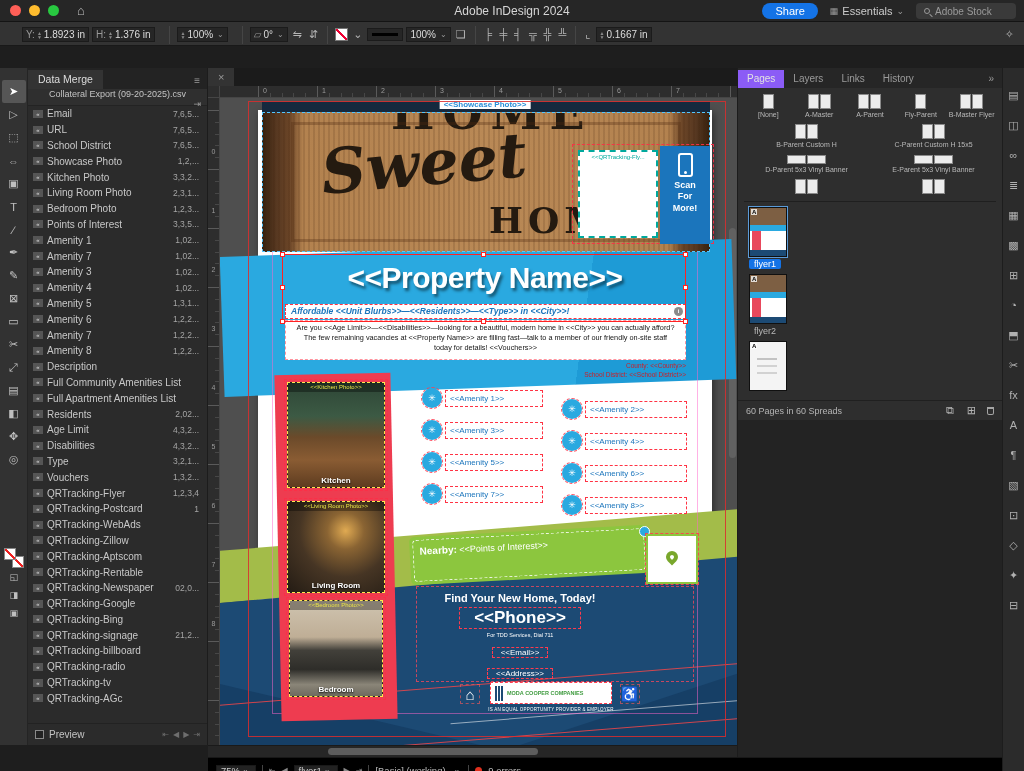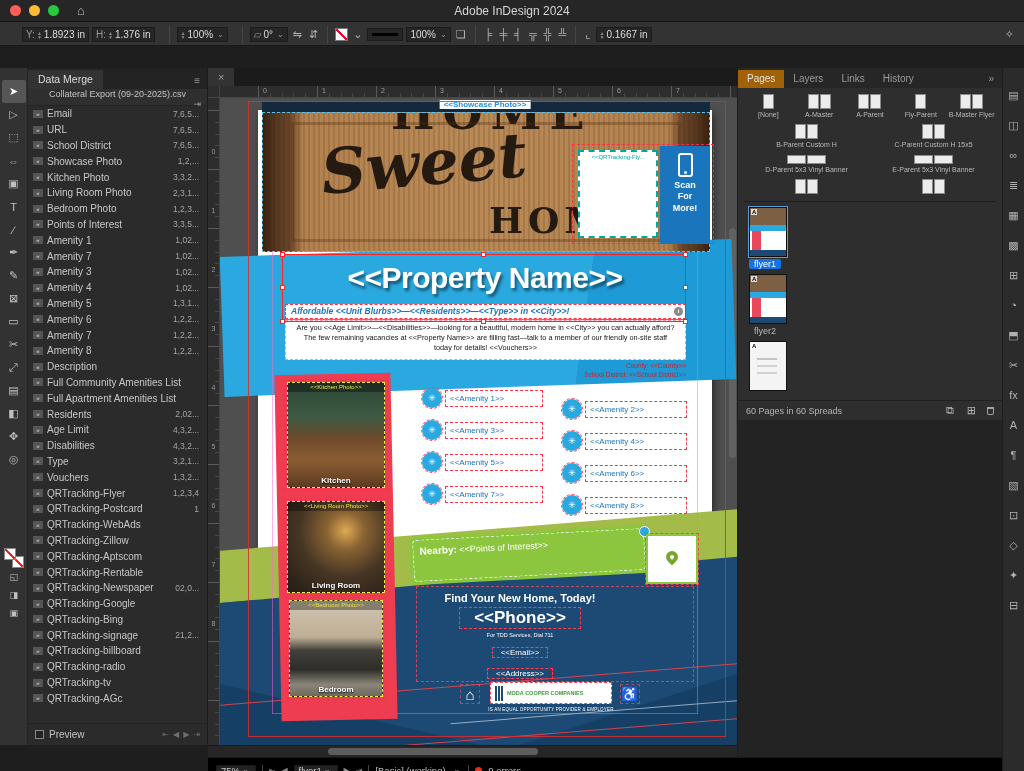--- a/index.html
+++ b/index.html
@@ -173,21 +173,21 @@
   .logomark{width:10px;height:15px;background:var(--flyer_navy,#1c4a74);background-image:repeating-linear-gradient(90deg,#fff 0 1px,transparent 1px 3px);flex:0 0 auto;}
   .logotext{font-size:5.5px;font-weight:bold;color:#3f9b3f;line-height:1.15;}
   .f-eotext{position:absolute;left:226px;top:597px;width:134px;text-align:center;color:#fff;font-size:4.5px;letter-spacing:.2px;}
   .f-wheel{position:absolute;left:362px;top:574px;width:20px;height:20px;border:1px dashed rgba(255,90,90,.6);color:#fff;font-size:14px;text-align:center;line-height:19px;}
   .f-wheel::after{content:"♿";}
 
   
   .pages-panel{position:absolute;left:737px;top:68px;width:265px;height:352px;background:#2e2e2e;border-left:1px solid #1c1c1c;z-index:10;}
   .pp-tabs{height:20px;background:#262626;display:flex;align-items:flex-end;font-size:10px;color:#9a9a9a;}
   .pp-tab{padding:3px 9px 4px;}
-  .pp-tab.active{background:#a16207;color:#e2e2e2;}
+  .pp-tab.active{background:#8b5cf6;color:#e2e2e2;}
   .pp-collapse{margin-left:auto;padding:3px 8px;color:#999;font-size:10px;}
   .pp-collapse::after{content:"»";}
   .pp-body{position:absolute;top:20px;bottom:20px;left:0;right:0;padding:6px 6px 0;overflow:hidden;}
   .pp-mrow{display:flex;gap:2px;margin-bottom:5px;}
   .master{flex:1;display:flex;flex-direction:column;align-items:center;gap:2px;min-width:0;}
   .m-thumbs{display:flex;gap:1px;}
   .m-thumb{width:11px;height:15px;background:#ececec;border:1px solid #8a8a8a;display:block;}
   .master.wide .m-thumb{width:19px;height:9px;}
   .m-label{font-size:7px;color:#b8b8b8;text-align:center;line-height:1.2;}
   .pp-div{height:1px;background:#1f1f1f;margin:3px 0 5px;}
@@ -219,20 +219,28 @@
 <div class="app">
 
   <div class="titlebar">
     <div class="traffic">
       <span class="tl r"></span>
       <span class="tl y"></span>
       <span class="tl g"></span>
     </div>
     <span class="home-ic"></span>
     <div class="tb-title">Adobe InDesign 2024</div>
+    <div class="tb-right">
+      <span class="share-btn">Share</span>
+      <span class="ws">Essentials</span>
+      <span class="stock">
+        <span class="mag"></span>
+        <span>Adobe Stock</span>
+      </span>
+    </div>
   </div>
 
   <div class="cp">
     <div class="cp-row">
       <span class="proxy"></span>
       <span class="cpf">
           <span class="lab">X:</span>
           <span class="stp"></span>
           <span>0.4102 in</span>
         </span>

